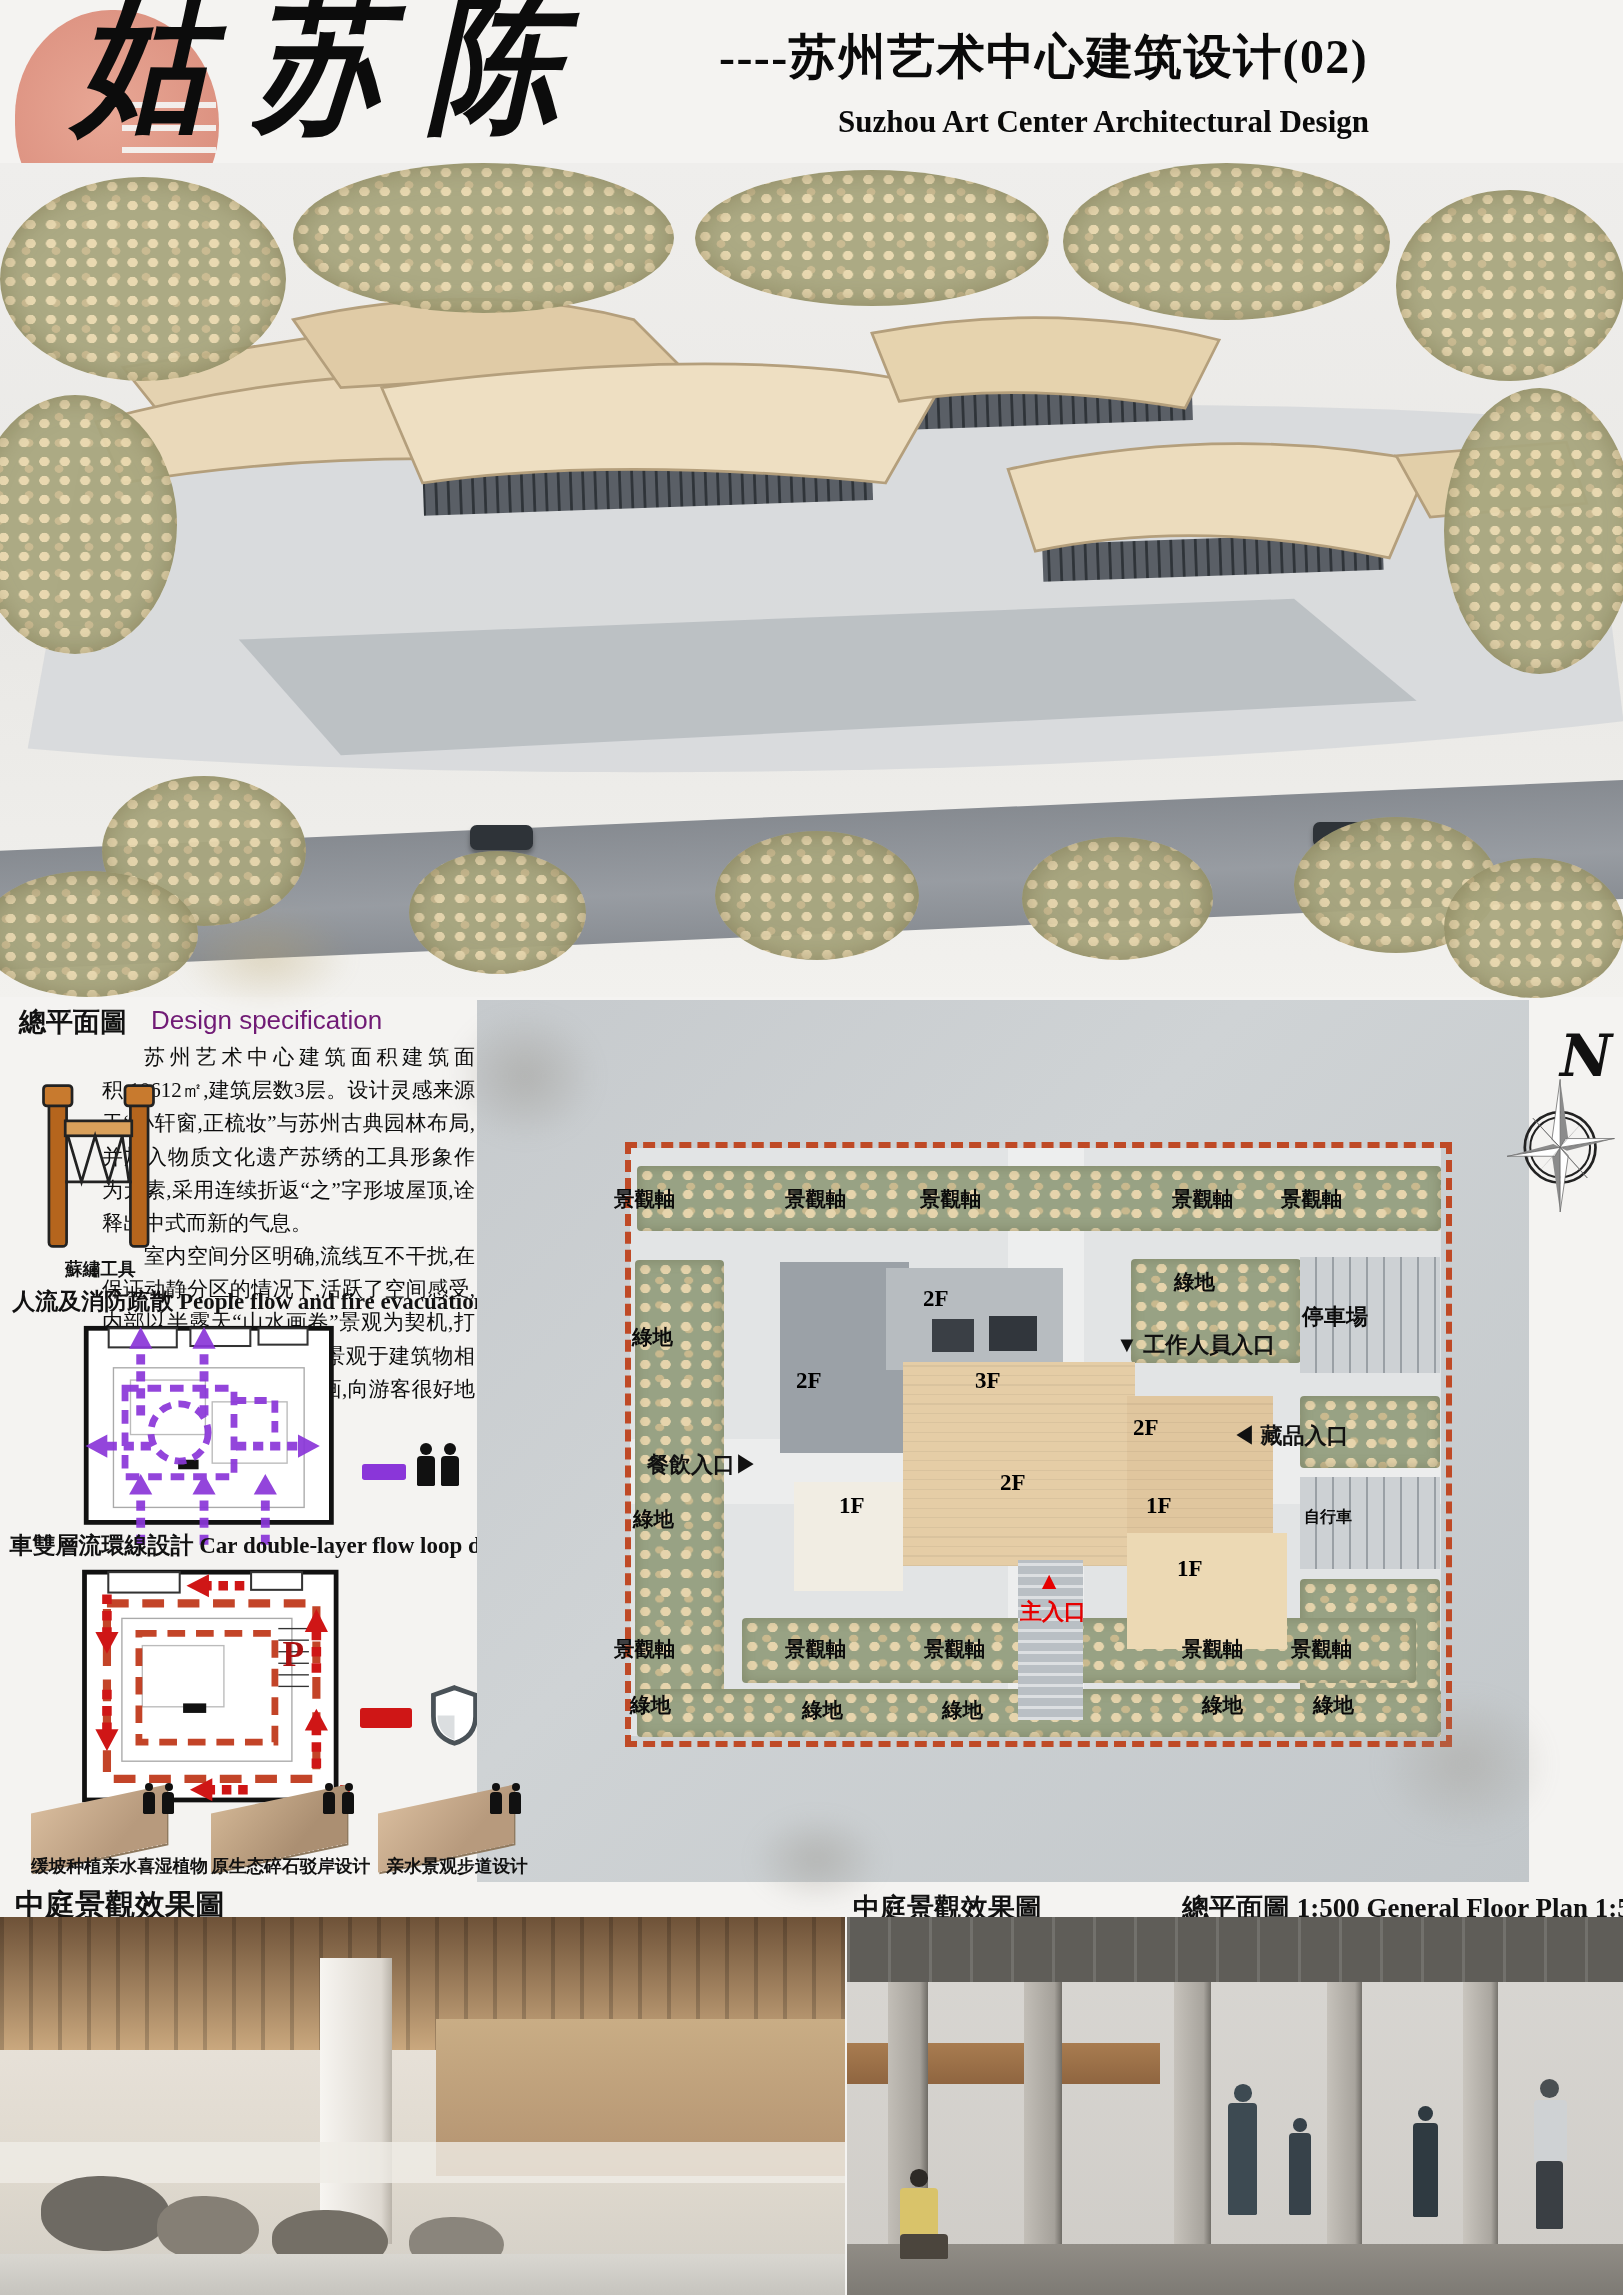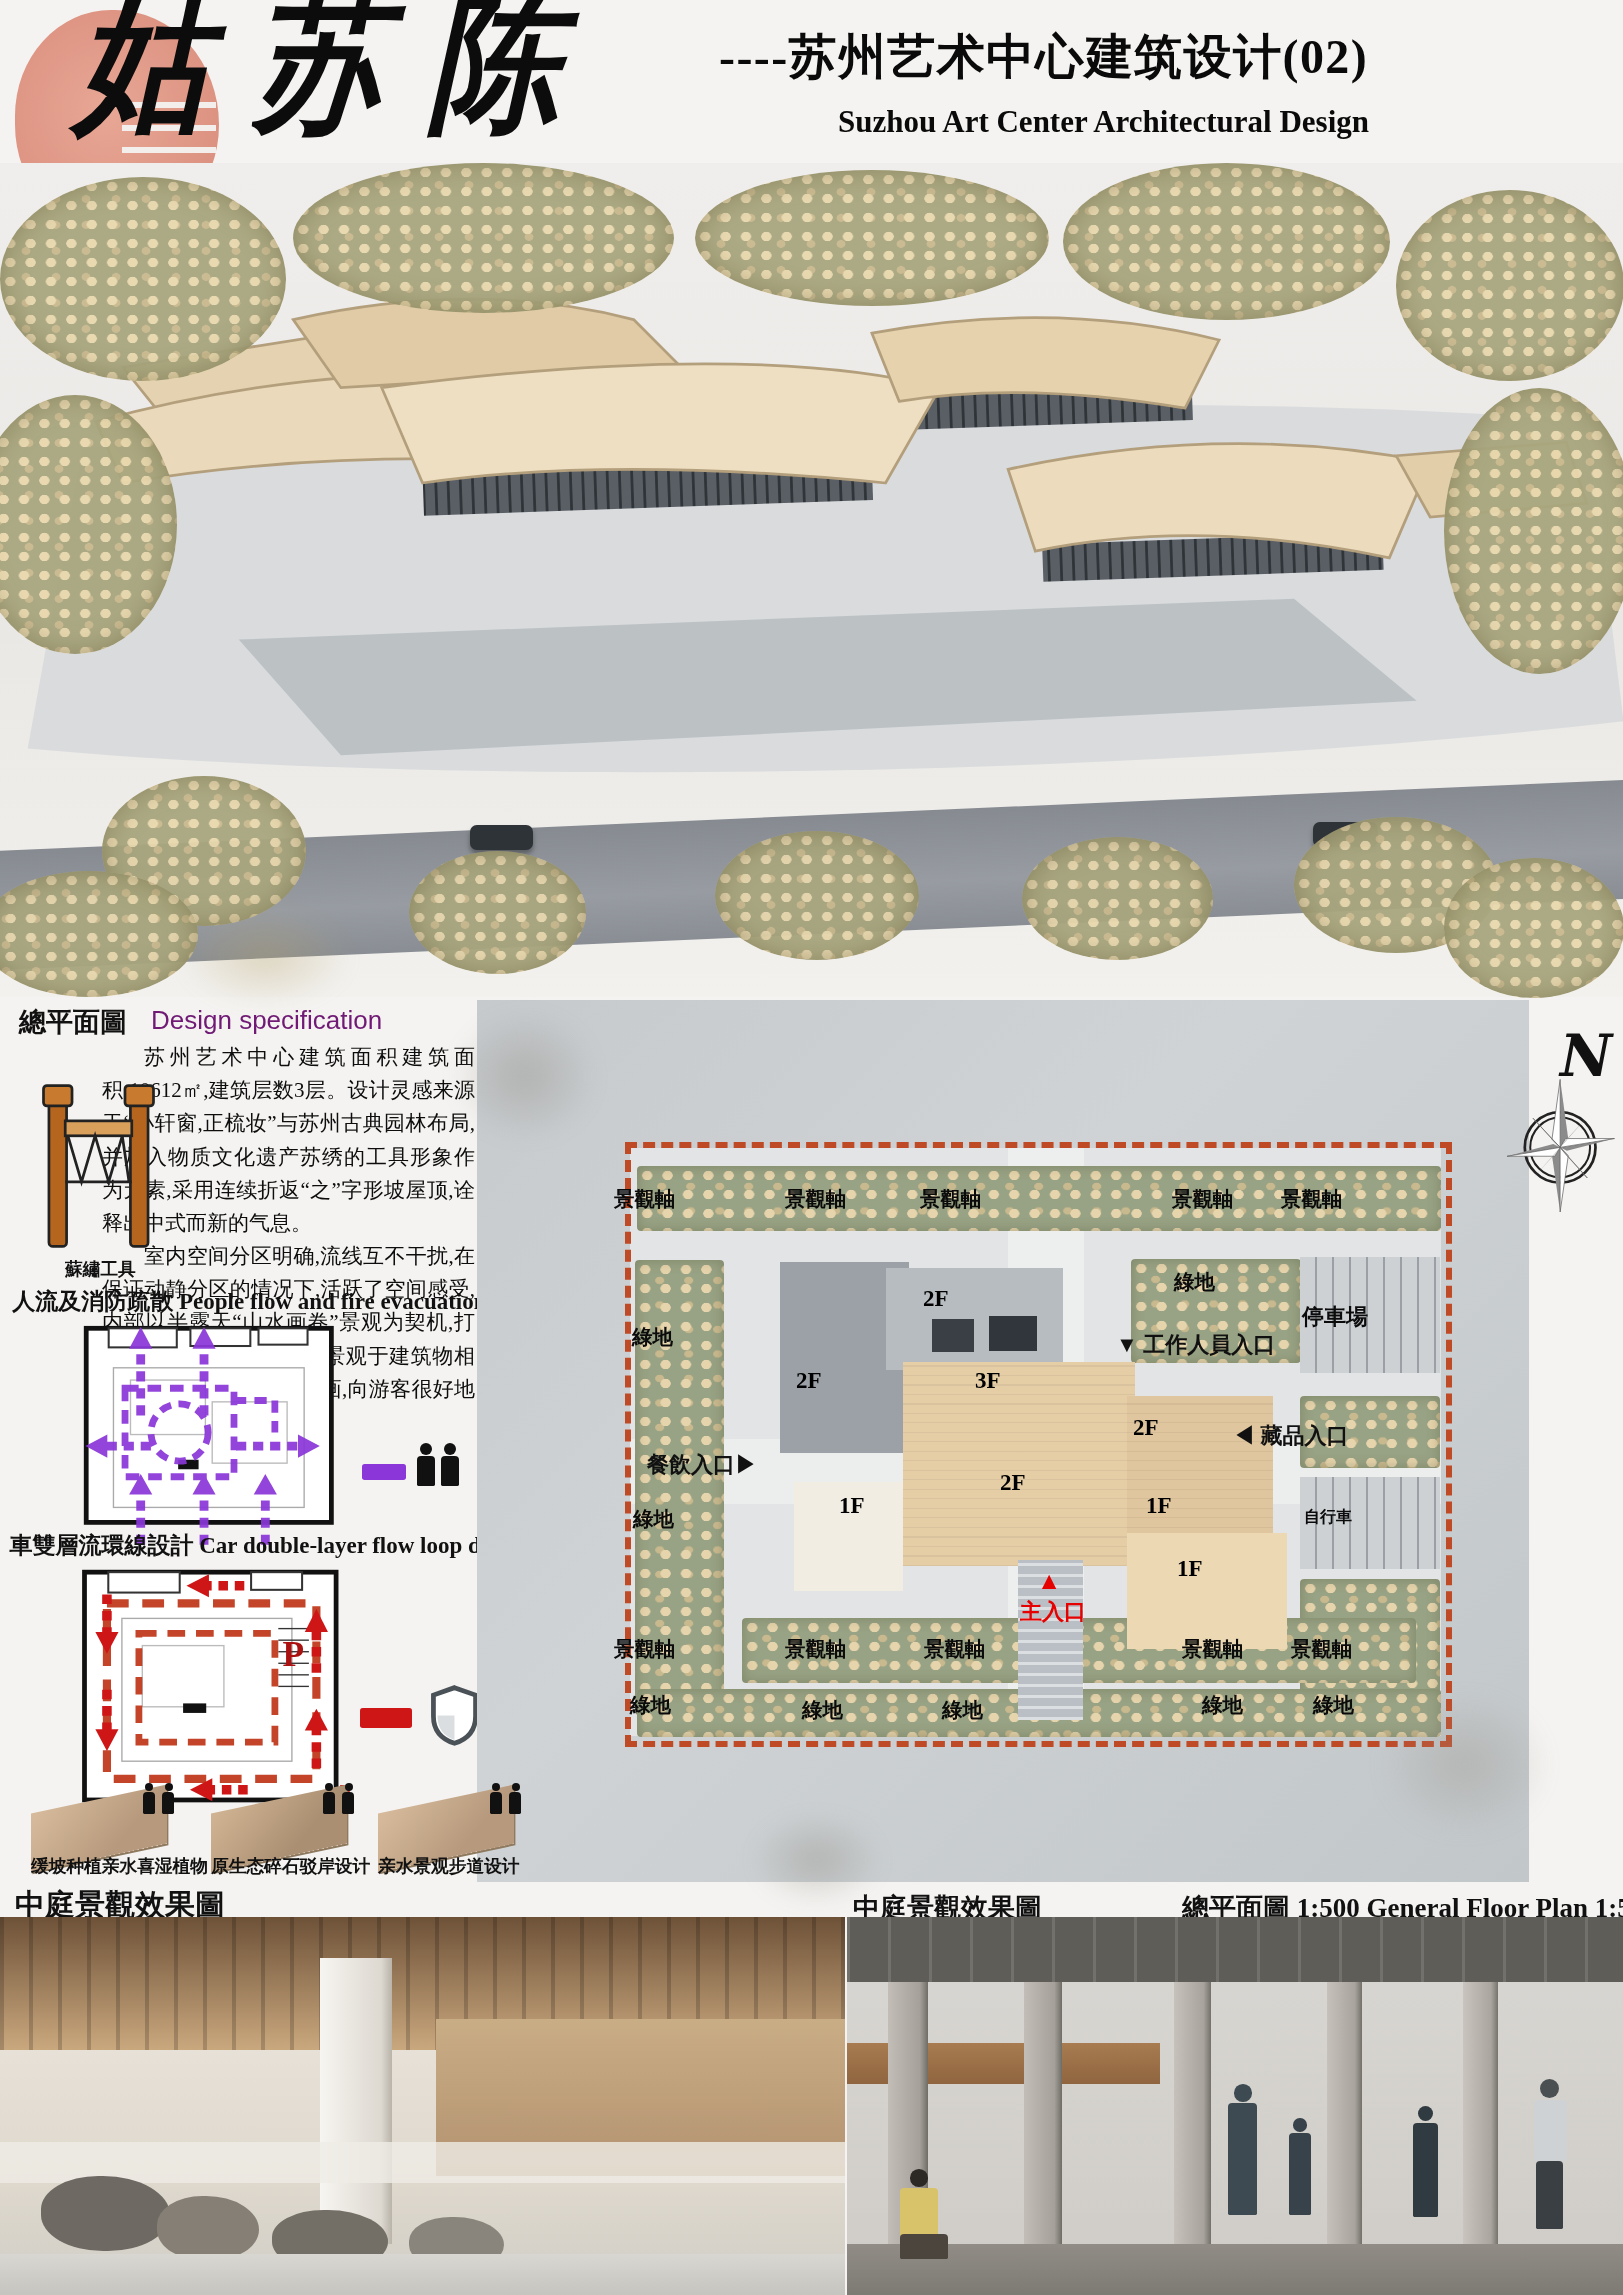--- a/index.html
+++ b/index.html
@@ -69,21 +69,21 @@
   .floor{position:absolute;font-family:"Liberation Serif",serif;font-weight:bold;font-size:23px;color:#000000;}
   .ent{position:absolute;font-family:"Liberation Serif",serif;font-weight:bold;font-size:22px;white-space:nowrap;}
   .main-ent{color:#e60000;}
   .north-n{position:absolute;left:1560px;top:1022px;font-family:"DejaVu Serif",serif;font-style:italic;
         font-weight:bold;font-size:57px;}
 
   
   .eco-item{position:absolute;width:158px;height:95px;}
   .eco-slab{position:absolute;left:0;top:16.3px;width:136px;height:59px;transform:skewY(-12deg);
         background:linear-gradient(135deg,#d7bb9c,#b79a7d 70%);box-shadow:1.4px 2px 0 #8f7a60;}
-  .eco-label{position:absolute;left:0;bottom:0;width:100%;text-align:left;
+  .eco-label{position:absolute;left:0;bottom:0;width:100%;text-align:center;
         font-family:Liberation Serif, serif;font-weight:bold;font-size:17.7px;white-space:nowrap;}
   .cap{position:absolute;font-family:"Liberation Serif",serif;font-weight:bold;font-size:27px;white-space:nowrap;}
 
   
   .photoL{position:absolute;left:0;top:1917px;width:845px;height:378px;overflow:hidden;
         background:linear-gradient(180deg,#efe9e2,#ded8cd 70%,#d2cec6);}
   .photoR{position:absolute;left:847px;top:1917px;width:777px;height:378px;overflow:hidden;
         background:linear-gradient(180deg,#d9d7d3,#cfccc7);}
   .rock{position:absolute;border-radius:46% 54% 50% 50%;}
   .col{position:absolute;}

